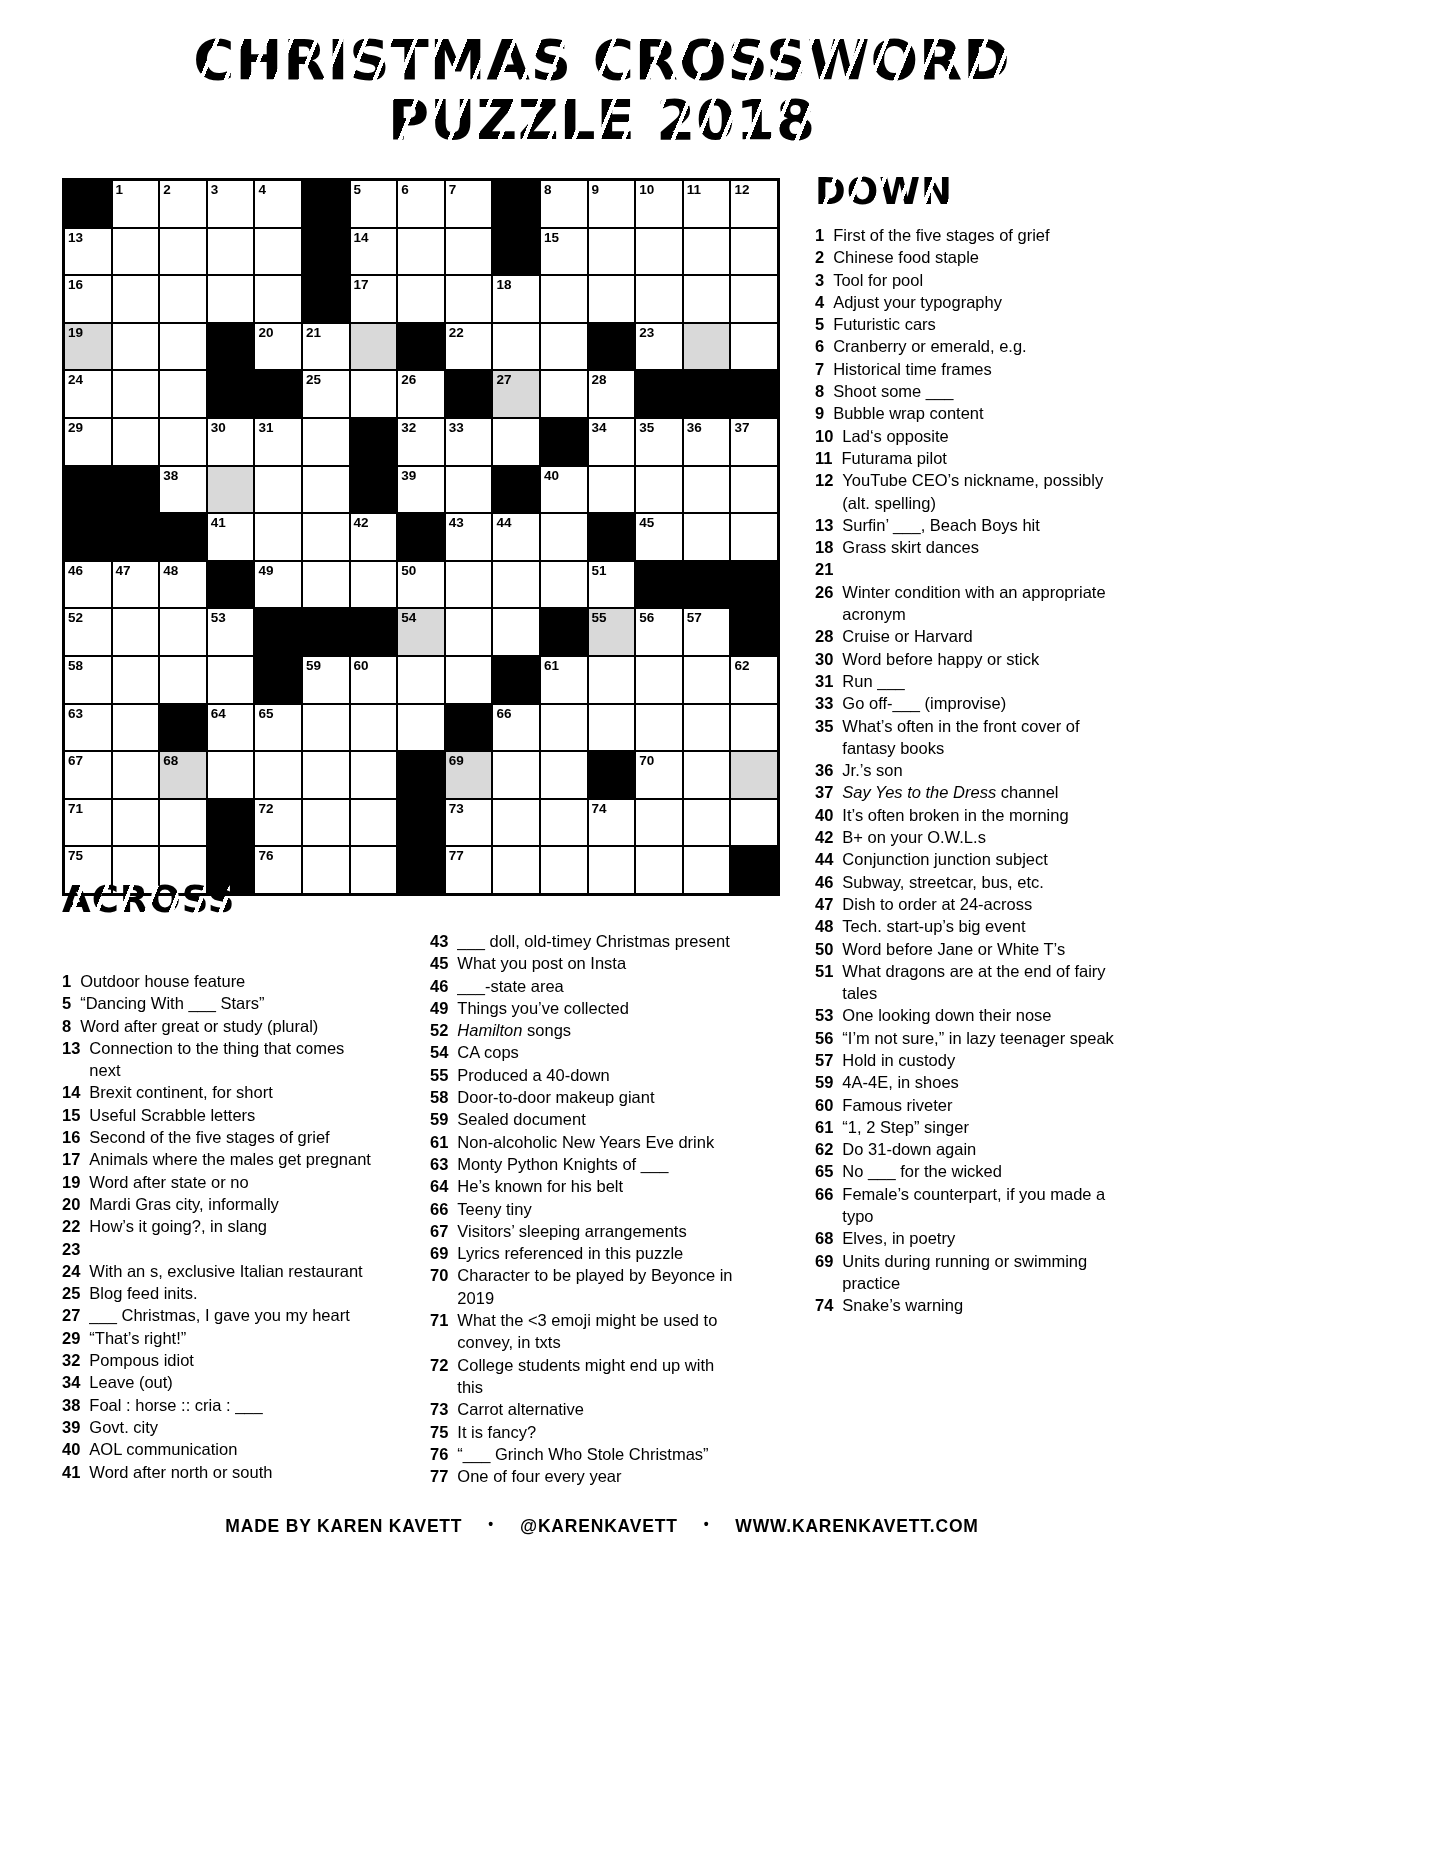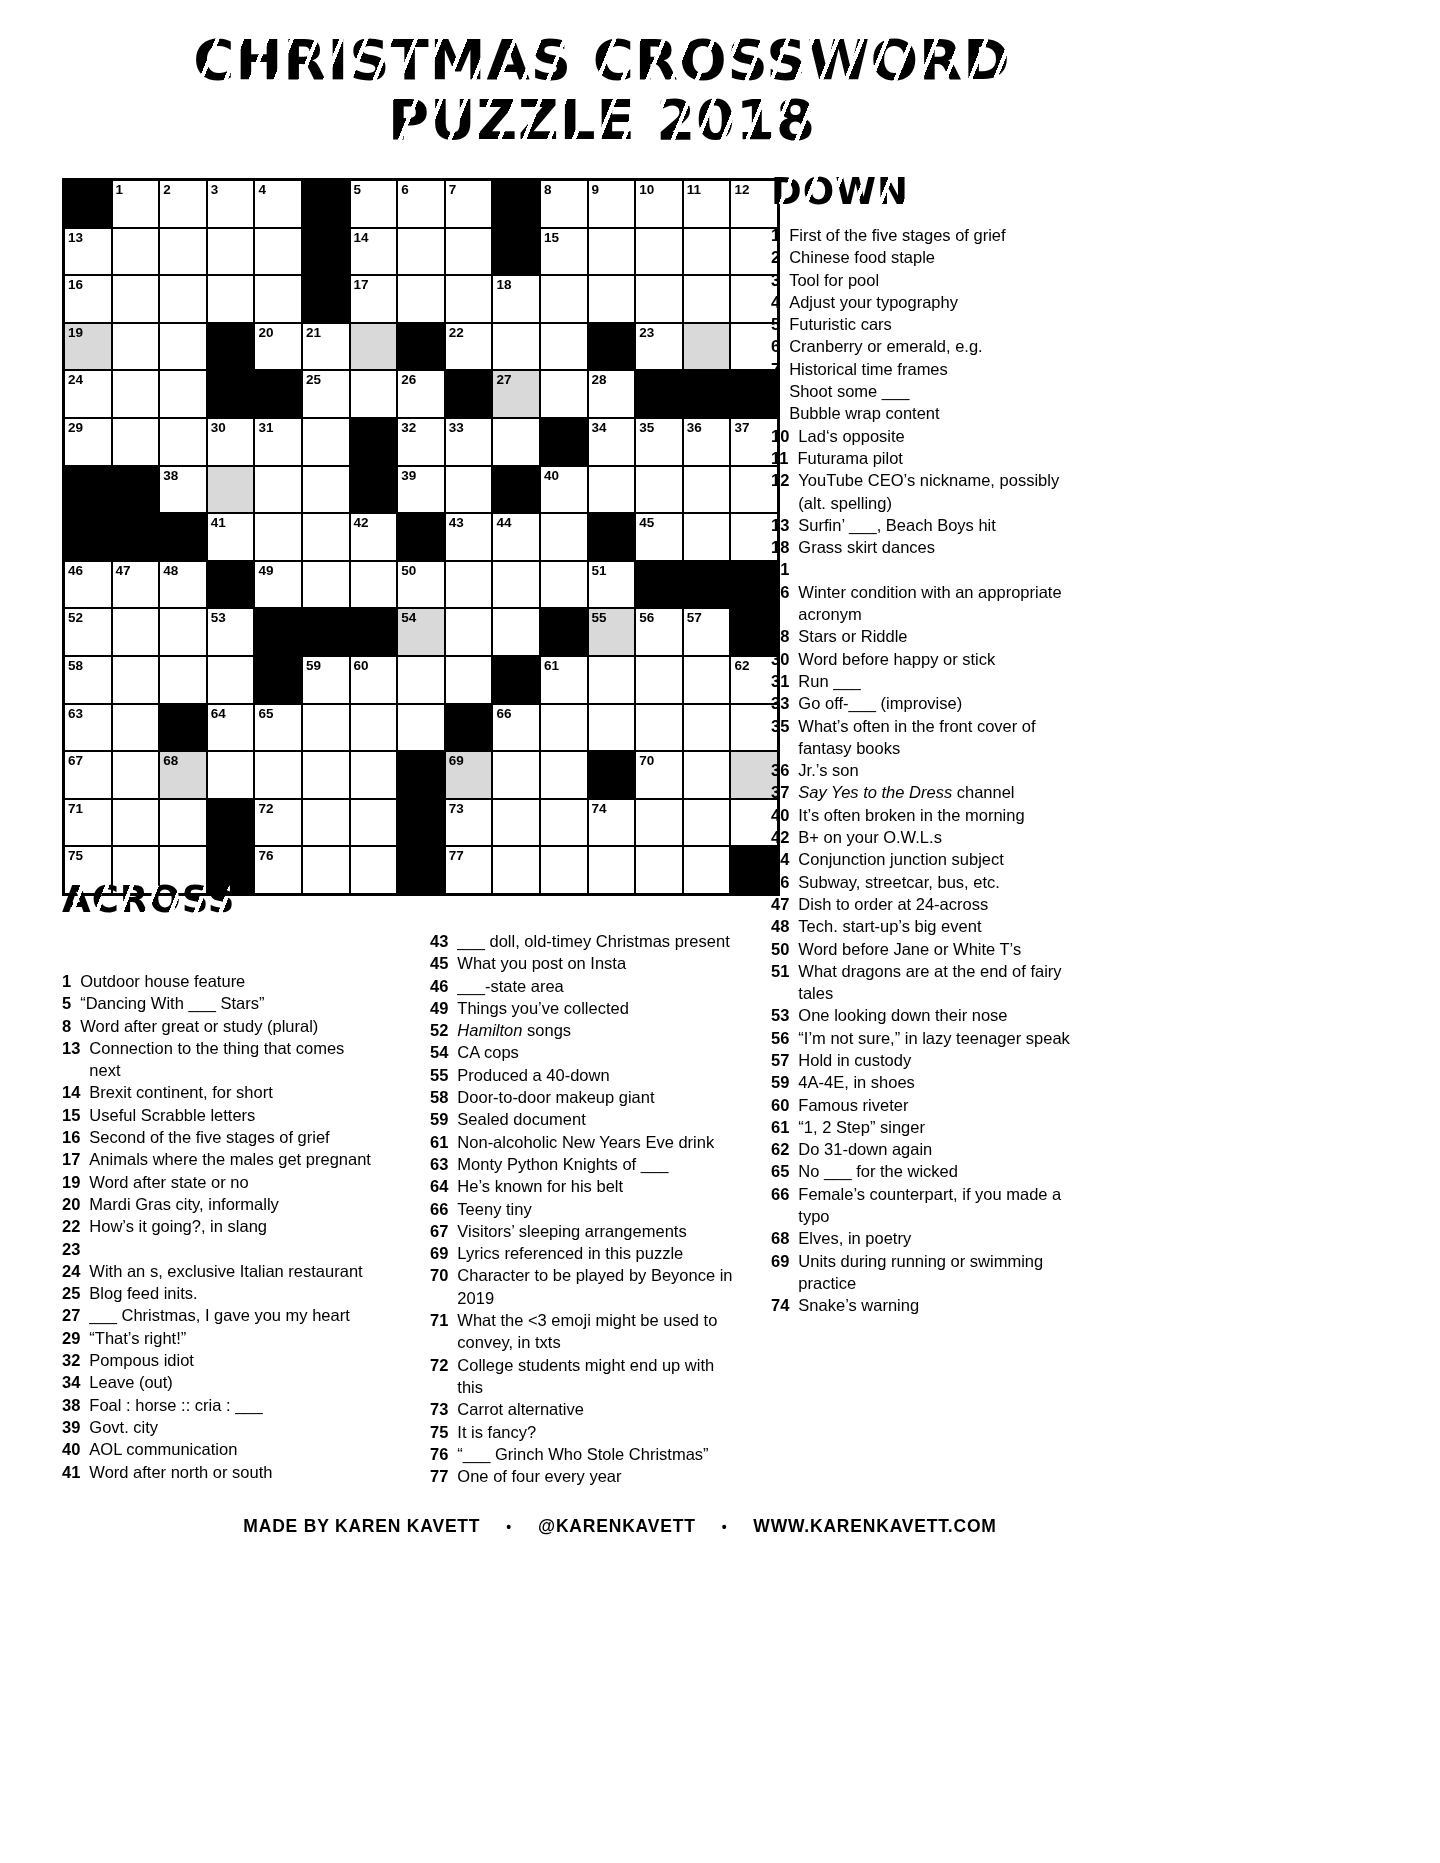--- a/index.html
+++ b/index.html
@@ -23,34 +23,34 @@
   #grid{position:absolute;left:62px;top:178px;width:718px;height:718px;
         box-sizing:border-box;background:#000;padding:3px;
         display:grid;grid-template-columns:repeat(15,1fr);grid-template-rows:repeat(15,1fr);gap:2px;}
   .cell{position:relative;background:#fff;}
   .cell.black{background:#000;}
   .cell.gray{background:#d9d9d9;}
   .cn{position:absolute;top:1px;left:3px;font-size:13.5px;font-weight:700;color:#000;}
 
   
   .list-header{font-size:37px;line-height:40px;letter-spacing:1px;}
-  .down-panel{position:absolute;left:771px;top:172px;width:404px;}
+  .down-panel{position:absolute;left:815px;top:172px;width:404px;}
   #down-list{margin-top:12px;}
   .across-header{position:absolute;left:62px;top:880px;}
   #across-col1{position:absolute;left:62px;top:970px;width:372px;}
   #across-col2{position:absolute;left:430px;top:930px;width:368px;}
   .clue{display:flex;align-items:baseline;font-size:16.5px;line-height:22.3px;color:#000;}
   .clue .num{font-weight:700;margin-right:9px;white-space:nowrap;flex:none;}
   .clue .txt{white-space:pre-line;}
   .clue .txt i{font-style:italic;}
 
   
   .footer{position:absolute;left:0;top:1516px;width:1204px;
-          display:flex;justify-content:center;align-items:center;gap:26px;
-          font-weight:700;font-size:17.5px;letter-spacing:.8px;margin-left:18px;}
+          display:flex;justify-content:center;gap:26px;
+          font-weight:700;font-size:17.5px;letter-spacing:.8px;}
   .footer .bullet{font-size:14px;}
 </style>
 </head>
 <body>
 
 <div class="page">
 
   <div class="title display striped">
     <div>CHRISTMAS CROSSWORD</div>
     <div>PUZZLE 2018</div>
@@ -501,21 +501,21 @@
         <div class="clue">
           <span class="num">21</span>
         </div>
         <div class="clue">
           <span class="num">26</span>
           <span class="txt">Winter condition with an appropriate
 acronym</span>
         </div>
         <div class="clue">
           <span class="num">28</span>
-          <span class="txt">Stars or Riddle</span>
+          <span class="txt">Cruise or Harvard</span>
         </div>
         <div class="clue">
           <span class="num">30</span>
           <span class="txt">Word before happy or stick</span>
         </div>
         <div class="clue">
           <span class="num">31</span>
           <span class="txt">Run ___</span>
         </div>
         <div class="clue">

